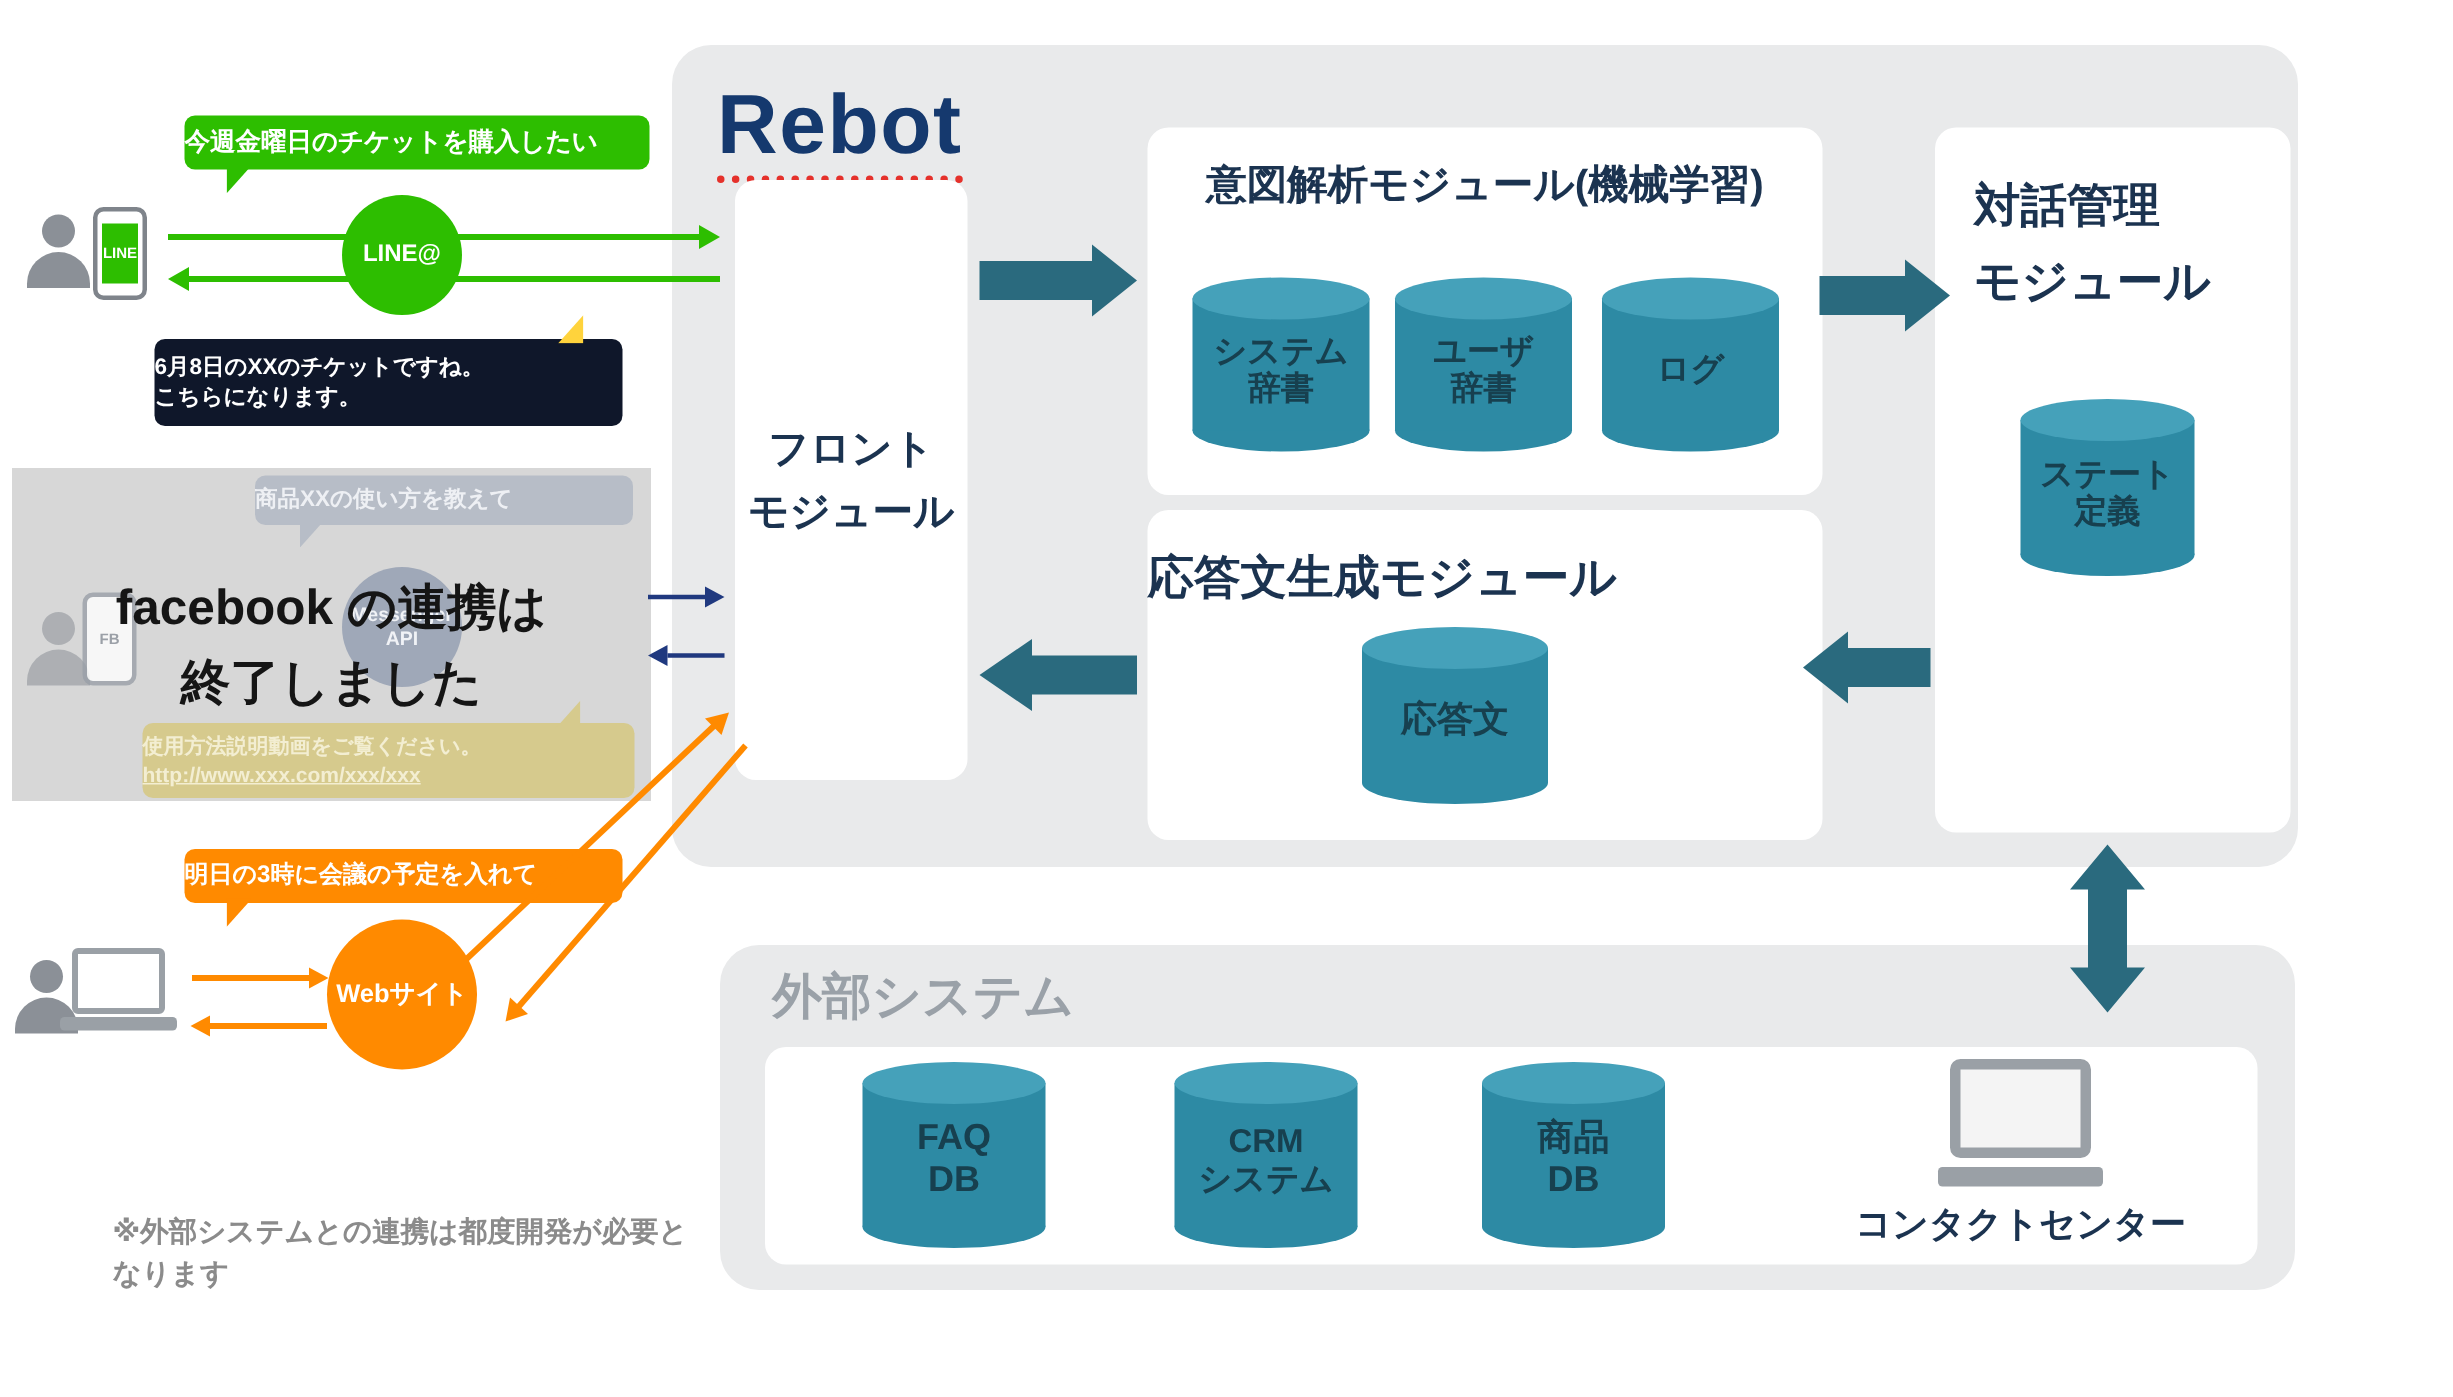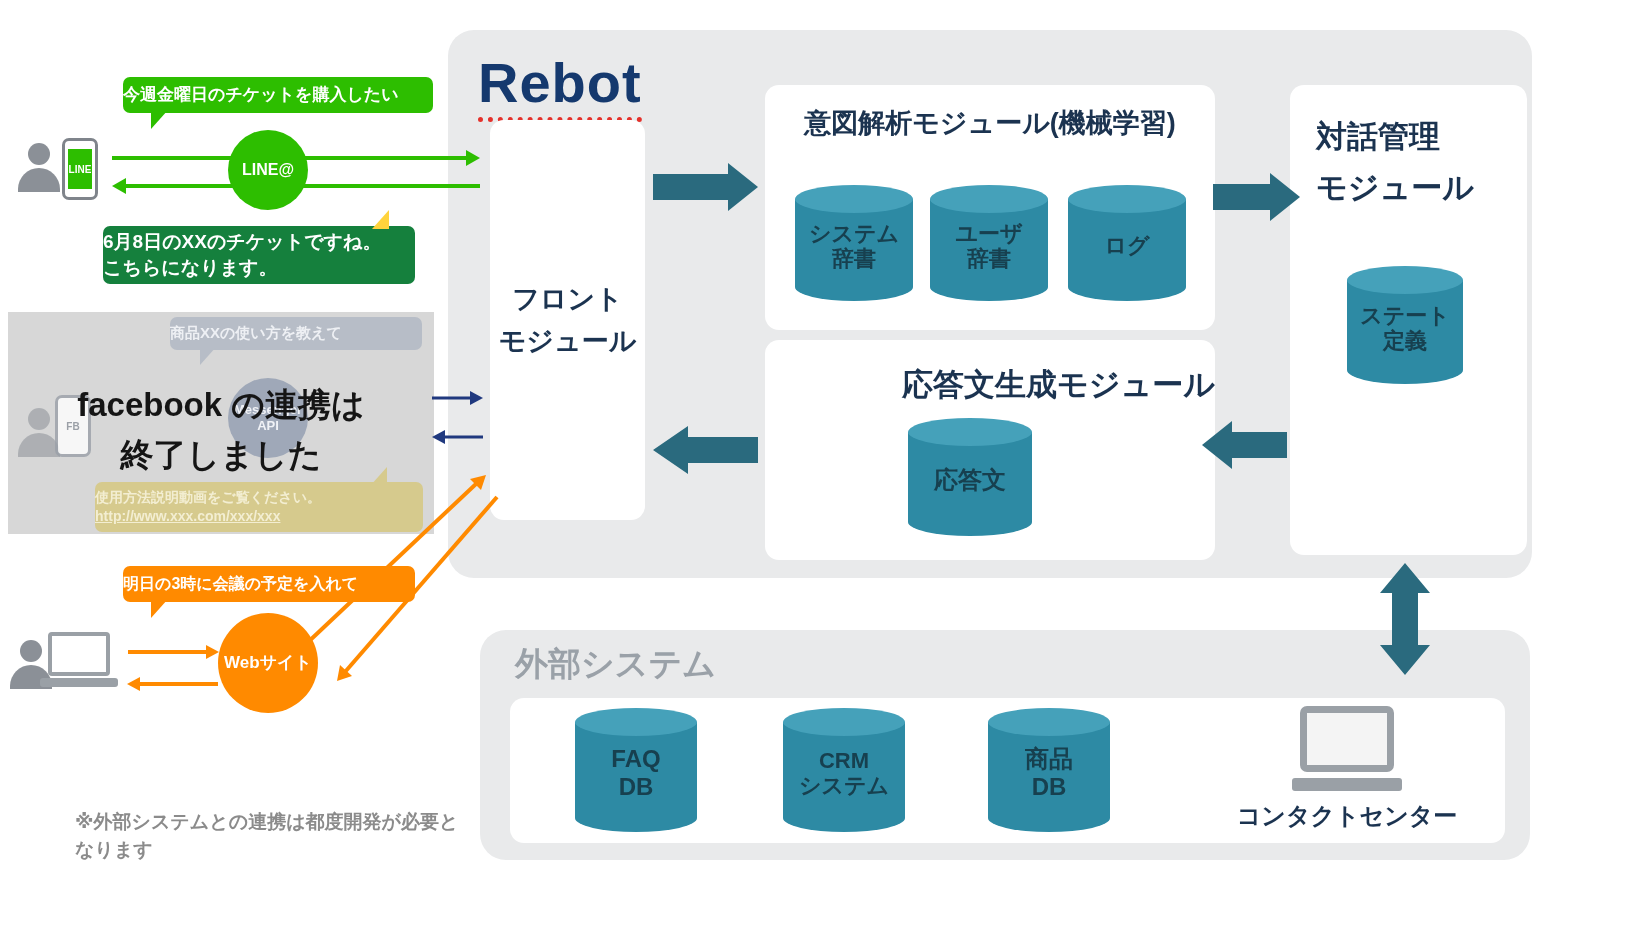--- a/index.html
+++ b/index.html
@@ -111,21 +111,21 @@
     <div class="cyl-bot"></div>
       <div class="cyl-body"></div>
       <div class="cyl-top"></div>
     <div class="cyl-label fs22">
       <span>ステート</span>
       <span>定義</span>
     </div>
   </div>
 
   <div class="abs whitebox" style="left:765px; top:340px; width:450px; height:220px;">
-    <div style="text-align:right; padding-top:24px;">
+    <div style="text-align:left; padding-top:24px;">
       <span class="module-title" style="font-size:31px;">応答文生成モジュール</span>
     </div>
   </div>
   <div class="abs cyl" style="left:908px; top:418px; width:124px; height:118px;">
     <div class="cyl-bot"></div>
       <div class="cyl-body"></div>
       <div class="cyl-top"></div>
     <div class="cyl-label fs24">
       <span>応答文</span>
       <span></span>
@@ -184,21 +184,21 @@
     <div class="p-body" style="left:0; top:25px;"></div>
   </div>
   <div class="phone abs" style="left:62px; top:138px;">
     <div class="phone-screen" style="background:#2dbe00; color:#fff;">LINE</div>
   </div>
 
   <div class="abs circle above" style="left:228px; top:130px; width:80px; height:80px; background:#2dbe00; font-size:16px;">
     <span>LINE@</span>
   </div>
 
-  <div class="abs bubble" style="left:103px; top:226px; width:312px; height:58px; background:#15803d; font-size:19px; z-index:4;">
+  <div class="abs bubble" style="left:103px; top:226px; width:312px; height:58px; background:#0f172a; font-size:15px; z-index:4;">
     <span>6月8日のXXのチケットですね。</span>
     <span>こちらになります。</span>
     <div class="tail tail-ur" style="right:26px; top:-16px; background:#ffd33c;"></div>
   </div>
 
   <div class="abs" style="left:8px; top:312px; width:426px; height:222px; background:#d7d7d7; z-index:2;">
     <div class="abs bubble" style="left:162px; top:5px; width:252px; height:33px; background:#b7bdc7; font-size:15px; color:#eef0f4;">
       <span>商品XXの使い方を教えて</span>
       <div class="tail tail-dl" style="left:30px; bottom:-15px; background:#b7bdc7;"></div>
     </div>

